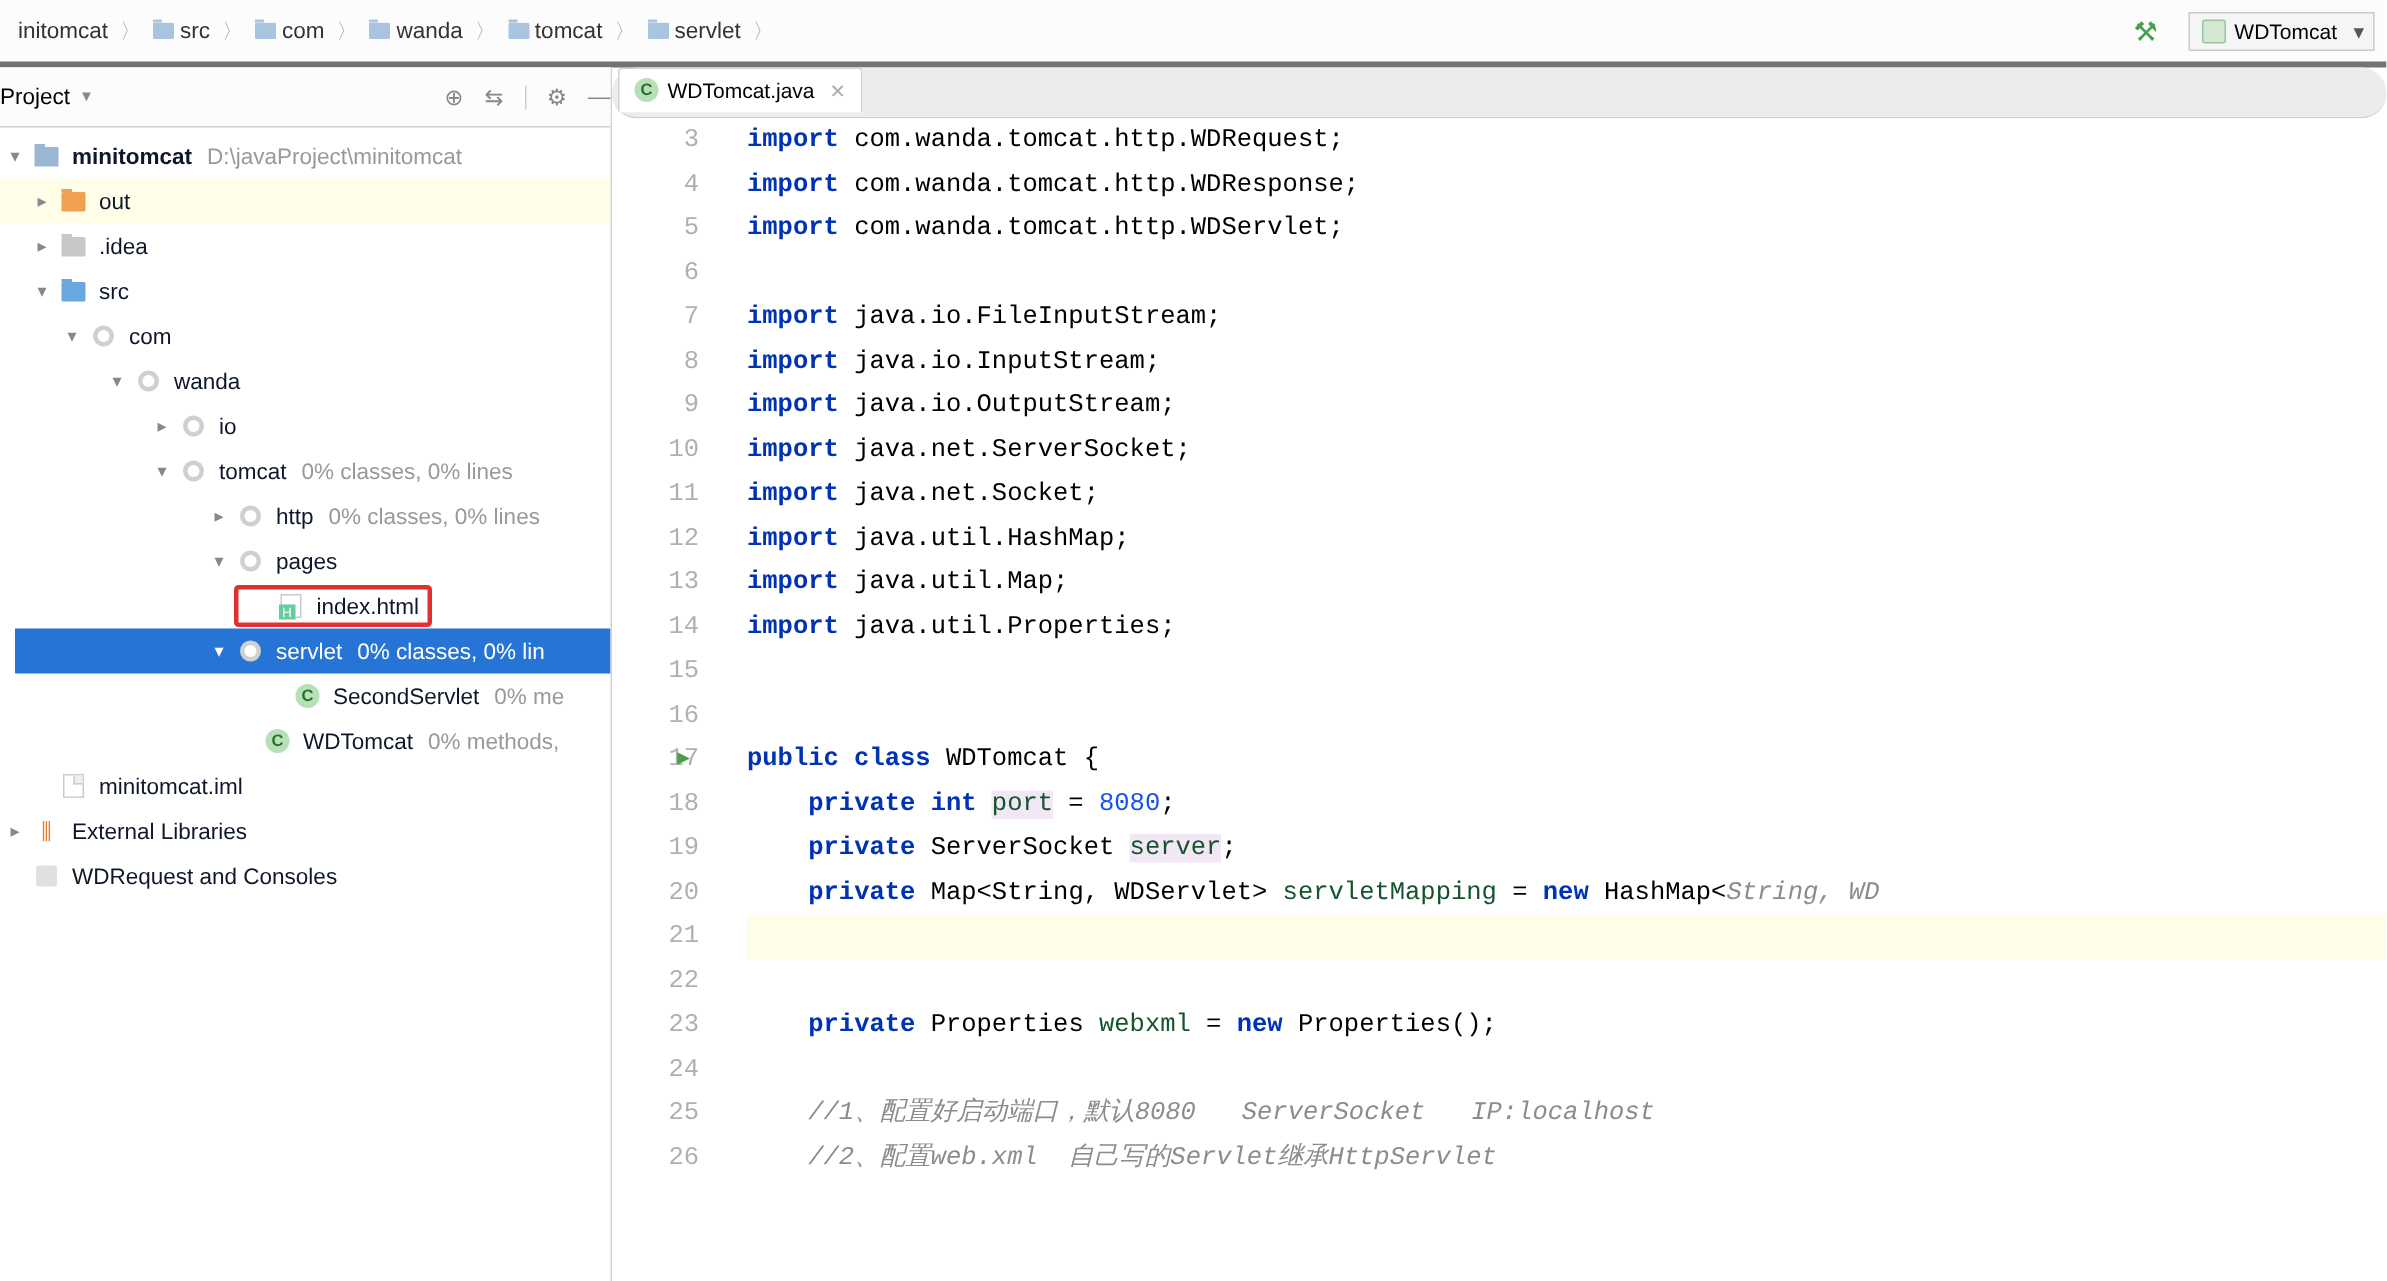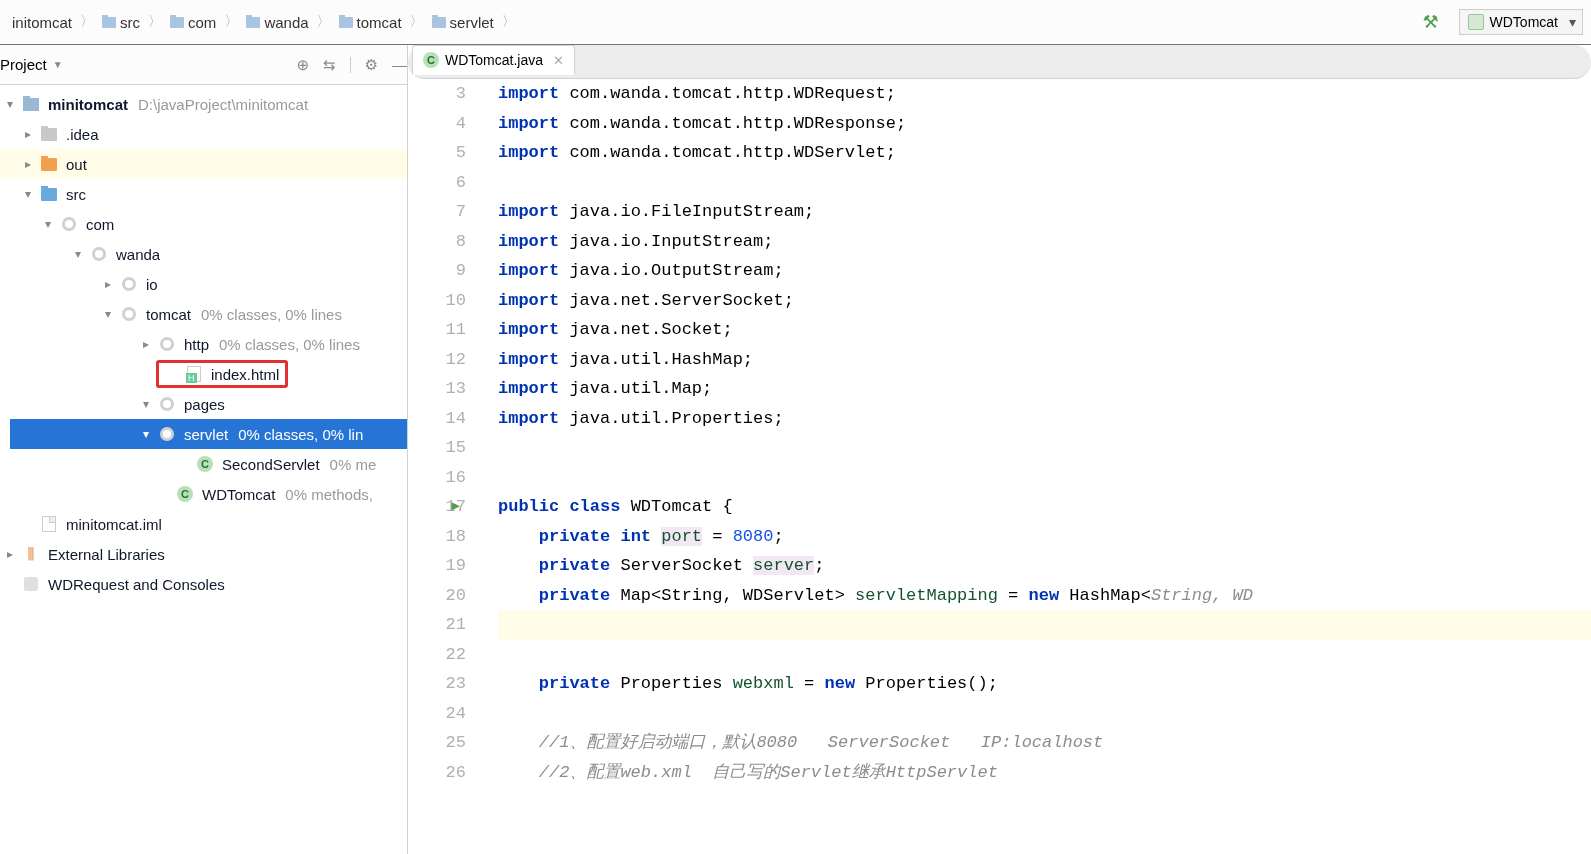--- a/index.html
+++ b/index.html
@@ -10,21 +10,21 @@
       color: #000;
       overflow: hidden;
       width: 1591px;
       height: 854px;
       position: relative;
     }
     
     
     .topbar {
       height: 45px;
-      border-bottom: 1px solid #737373;
+      border-bottom: 4px solid #737373;
       display: flex;
       align-items: center;
       padding: 0 8px;
       background: #fcfcfc;
       justify-content: space-between;
     }
     .breadcrumbs {
       display: flex;
       align-items: center;
       font-size: 15px;
@@ -346,34 +346,34 @@
 
     <div class="tree">
       <div class="tree-row pad0">
         <span class="arrow expanded"></span>
         <span class="ticon">
             <span class="i-module"></span>
           </span>
         <span class="label" style="font-weight:bold">minitomcat</span>
         <span class="meta">D:\javaProject\minitomcat</span>
       </div>
+      <div class="tree-row pad1 highlighted">
+        <span class="arrow collapsed"></span>
+        <span class="ticon">
+            <span class="i-folder-orange"></span>
+          </span>
+        <span class="label">out</span>
+      </div>
       <div class="tree-row pad1">
         <span class="arrow collapsed"></span>
         <span class="ticon">
             <span class="i-folder-gray"></span>
           </span>
         <span class="label">.idea</span>
       </div>
-      <div class="tree-row pad1 highlighted">
-        <span class="arrow collapsed"></span>
-        <span class="ticon">
-            <span class="i-folder-orange"></span>
-          </span>
-        <span class="label">out</span>
-      </div>
       <div class="tree-row pad1">
         <span class="arrow expanded"></span>
         <span class="ticon">
             <span class="i-folder-blue"></span>
           </span>
         <span class="label">src</span>
       </div>
       <div class="tree-row pad2">
         <span class="arrow expanded"></span>
         <span class="ticon">
@@ -403,36 +403,36 @@
         <span class="label">tomcat</span>
         <span class="meta">0% classes, 0% lines</span>
       </div>
       <div class="tree-row pad5">
         <span class="arrow collapsed"></span>
         <span class="ticon">
             <span class="i-package"></span>
           </span>
         <span class="label">http</span>
         <span class="meta">0% classes, 0% lines</span>
+      </div>
+      <div class="tree-row pad5">
+        <span class="arrow expanded"></span>
+        <span class="ticon">
+            <span class="i-package"></span>
+          </span>
+        <span class="label">pages</span>
       </div>
       <div class="tree-row pad6 boxed">
         <span class="boxwrap">
           <span class="arrow none"></span>
           <span class="ticon">
               <span class="i-html"></span>
             </span>
           <span class="label">index.html</span>
         </span>
-      </div>
-      <div class="tree-row pad5">
-        <span class="arrow expanded"></span>
-        <span class="ticon">
-            <span class="i-package"></span>
-          </span>
-        <span class="label">pages</span>
       </div>
       <div class="tree-row pad5 selected">
         <span class="arrow expanded"></span>
         <span class="ticon">
             <span class="i-package"></span>
           </span>
         <span class="label">servlet</span>
         <span class="meta">0% classes, 0% lin</span>
       </div>
       <div class="tree-row pad7">

